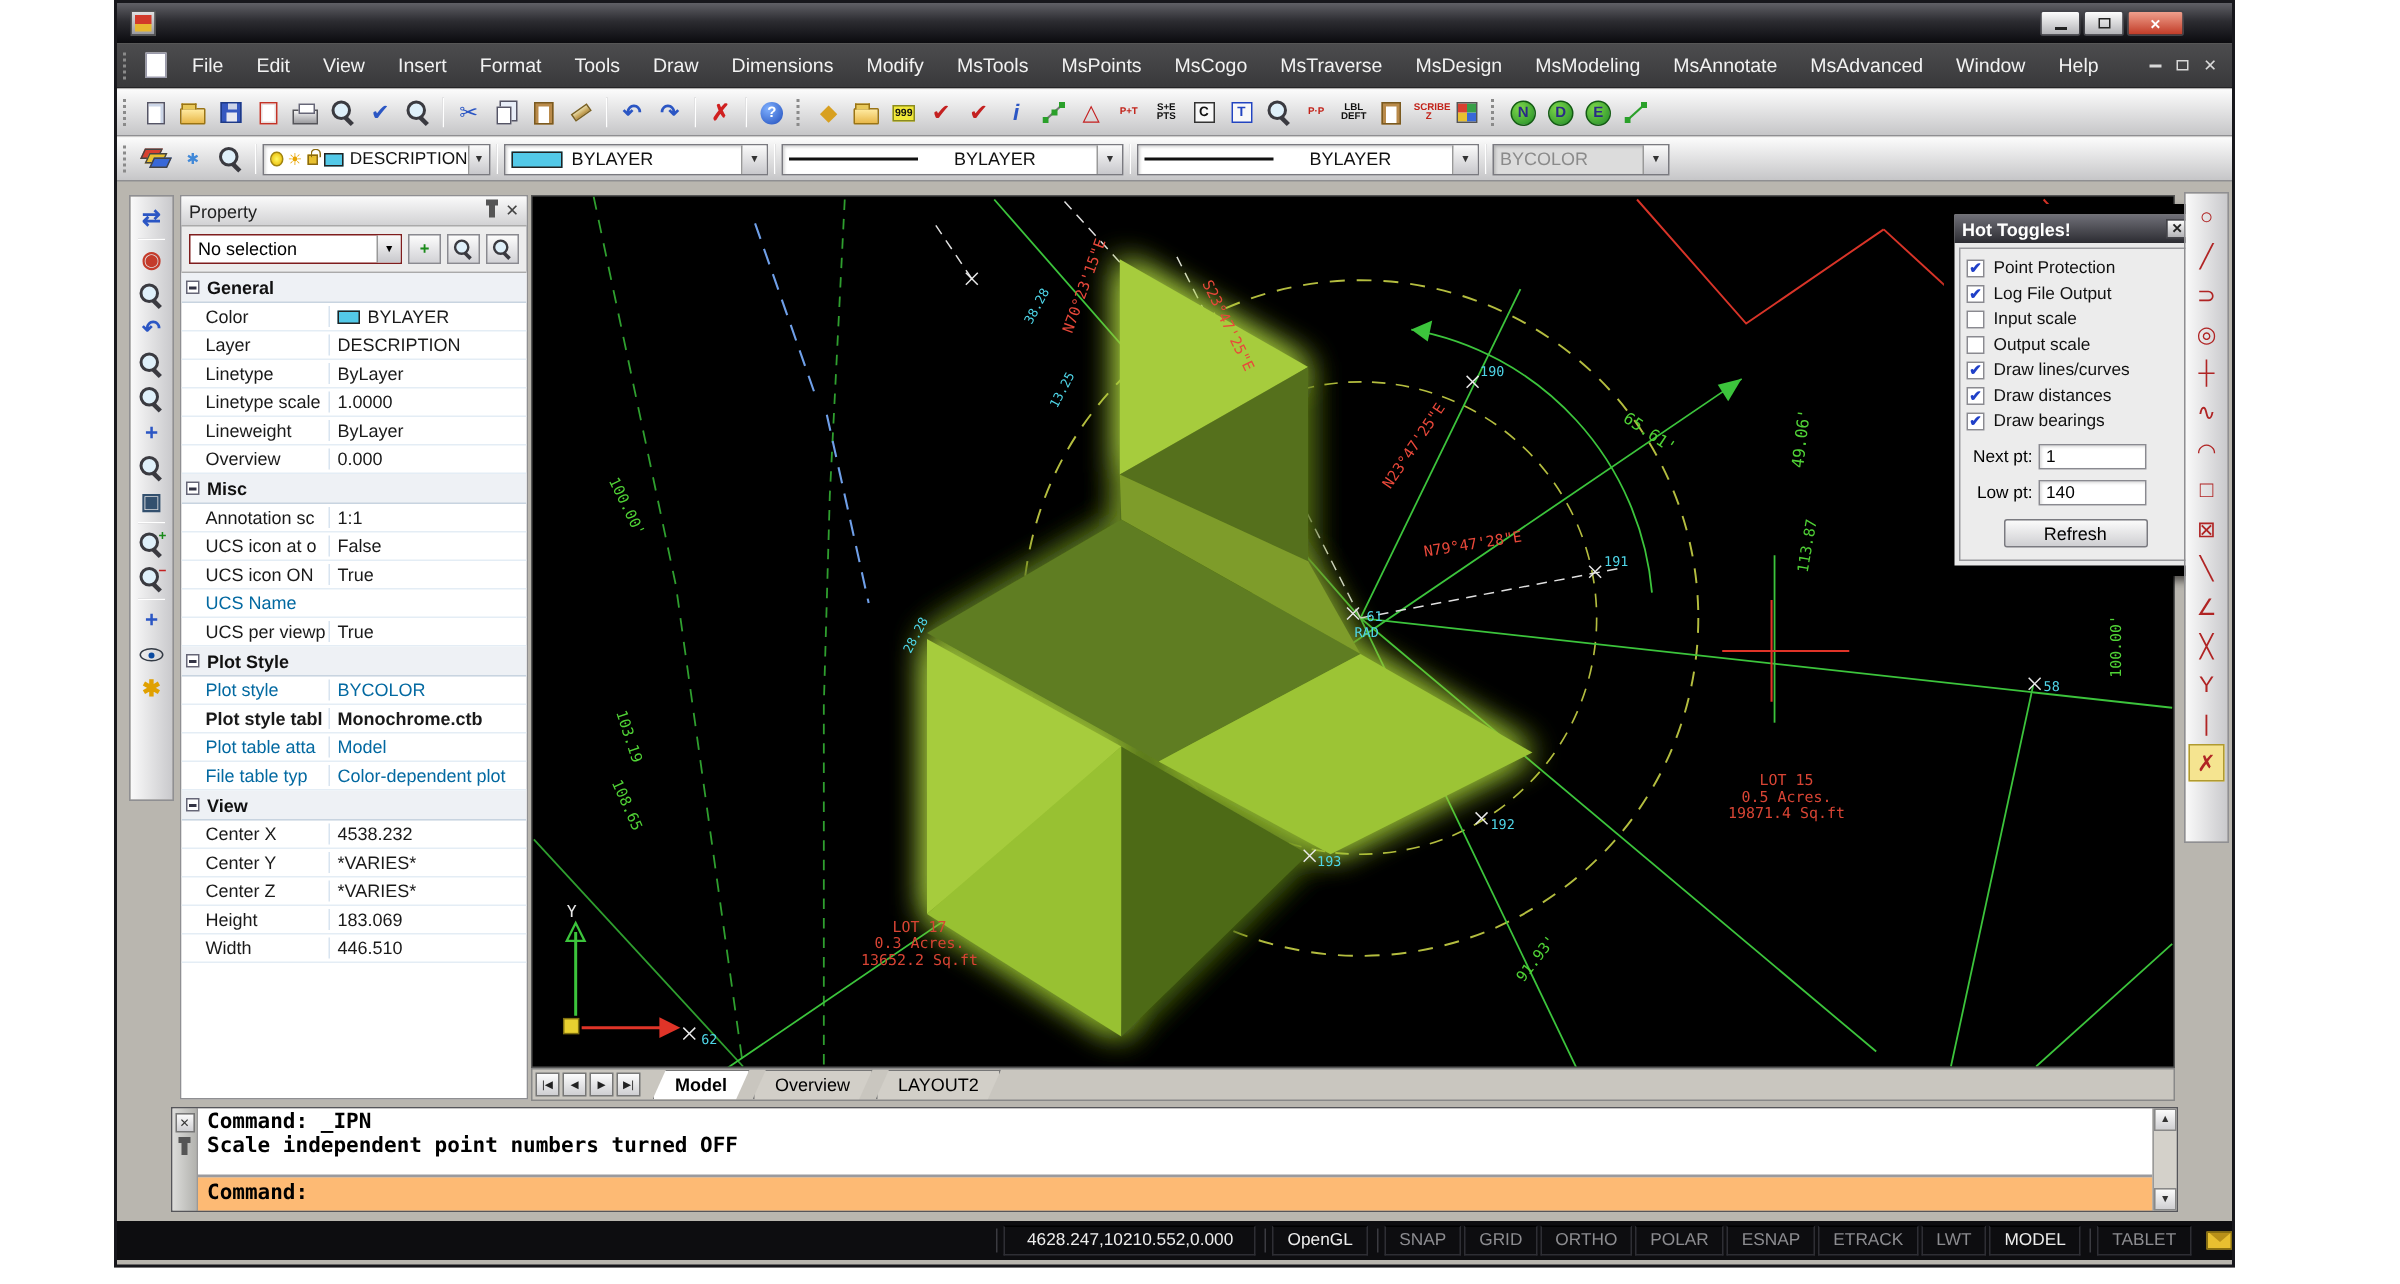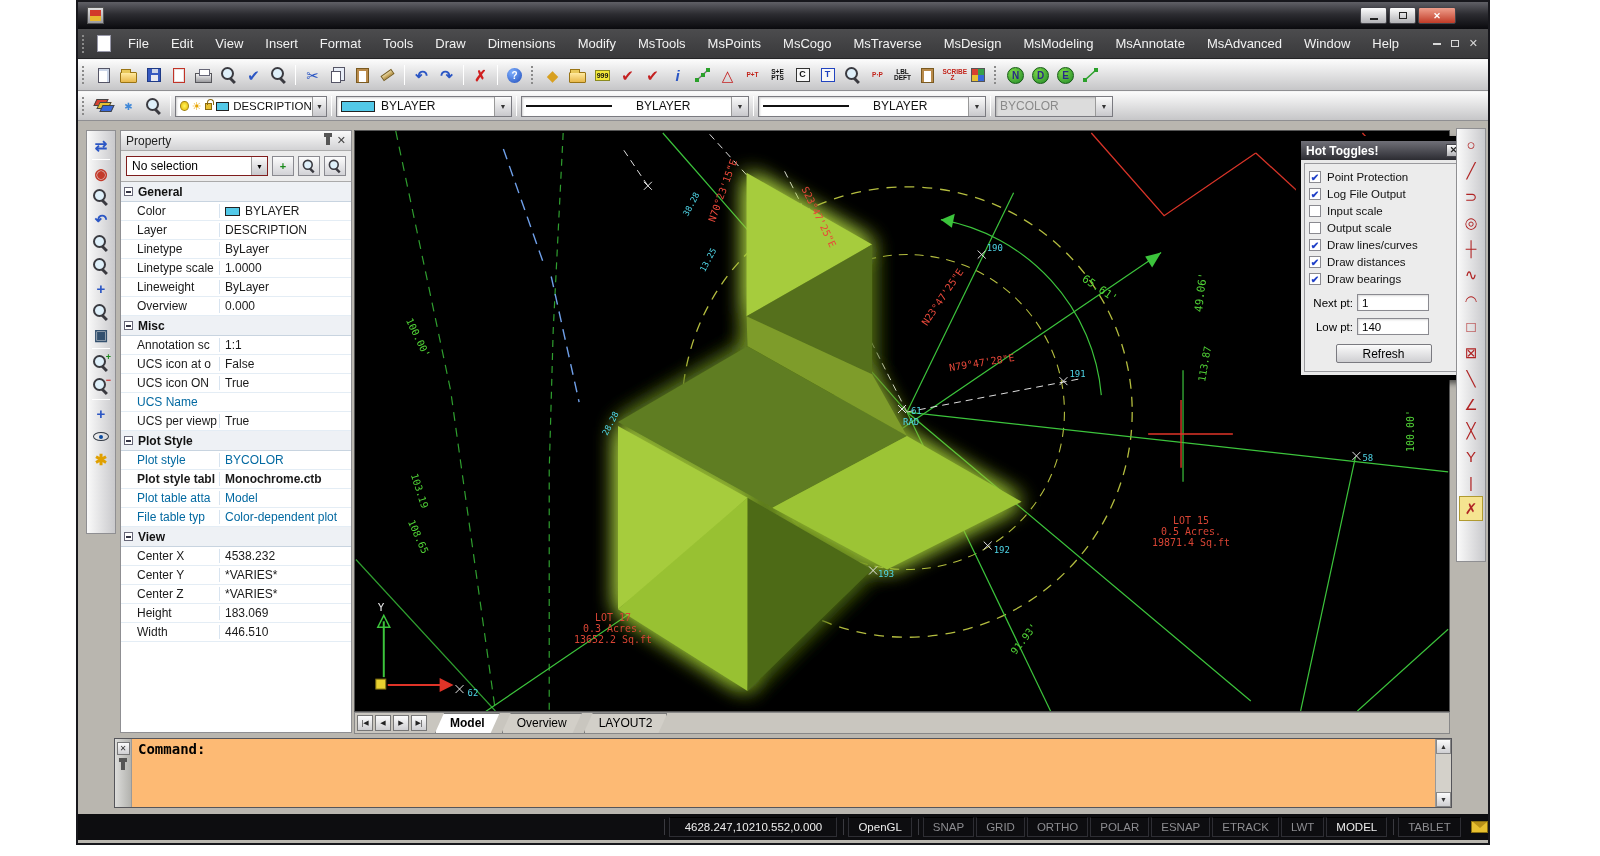--- a/index.html
+++ b/index.html
@@ -109,21 +109,21 @@
   .prow .pl { width:98px; padding-left:16px; overflow:hidden; white-space:nowrap; }
   .prow .pv { flex:1; border-left:1px solid #d8e4f0; padding-left:5px; display:flex; align-items:center; gap:5px; overflow:hidden; white-space:nowrap; }
   .prow.dis { color:#0369a1; }
   .prow.bold { font-weight:bold; }
 
   
   .canvas { position:absolute; left:276px; top:7px; width:1096px; height:582px; background:#000; border:1px solid #555; }
   .canvas svg { display:block; }
 
   
-  .ht { position:absolute; left:1218px; top:13px; width:175px; background:#e9e9e9; border:5px solid #000000; box-shadow:2px 3px 6px rgba(0,0,0,.6); }
+  .ht { position:absolute; left:1218px; top:13px; width:175px; background:#e9e9e9; border:7px solid #000000; box-shadow:2px 3px 6px rgba(0,0,0,.6); }
   .ht-title { height:19px; background:linear-gradient(#707078,#2c2c32); color:#fff; font-size:12px; font-weight:bold; display:flex; align-items:center; padding:0 5px; }
   .ht-x { margin-left:auto; width:15px; height:13px; background:linear-gradient(#fdfdfd,#b2b2b6); border:1px solid #44444a; color:#222; font-size:9px; line-height:11px; text-align:center; font-weight:bold; }
   .ht-body { border:1px solid #9a9a9e; margin:3px; padding:4px 4px 6px 4px; background:#ececec; }
   .ht-row { display:flex; align-items:center; gap:6px; height:17px; font-size:11.5px; color:#111; }
   .cb { width:12px; height:12px; background:#fff; border:1px solid #8a8a90; font-size:10px; line-height:11px; text-align:center; color:#2040c8; font-weight:bold; }
   .ht-in { display:flex; align-items:center; gap:4px; margin-top:7px; font-size:11.5px; }
   .ht-in label { width:44px; text-align:right; }
   .ht-in input { width:72px; height:17px; border:1px solid #8a8a90; box-shadow:inset 1px 1px 2px rgba(0,0,0,.15); font-size:11.5px; padding-left:4px; font-family:"Liberation Sans",sans-serif; }
   .ht-refresh { display:block; margin:9px auto 2px auto; width:96px; height:19px; background:linear-gradient(#fbfbfb,#cfcfd2); border:1px solid #7a7a80; border-radius:2px; font-size:12px; font-family:"Liberation Sans",sans-serif; }
 
@@ -788,20 +788,24 @@
           </span>
       </div>
     </div>
 
     <div class="cmd">
       <div class="cmd-strip">
         <span class="sx">✕</span>
         <span class="pin"></span>
       </div>
       <div class="cmd-main">
+        <div class="cmd-hist">
+          <div>Command: _IPN</div>
+          <div>Scale independent point numbers turned OFF</div>
+        </div>
         <div class="cmd-prompt">Command:</div>
       </div>
       <div class="cmd-scroll">
         <span class="sb">▲</span>
         <span class="track"></span>
         <span class="sb">▼</span>
       </div>
     </div>
 
     <div class="status">

